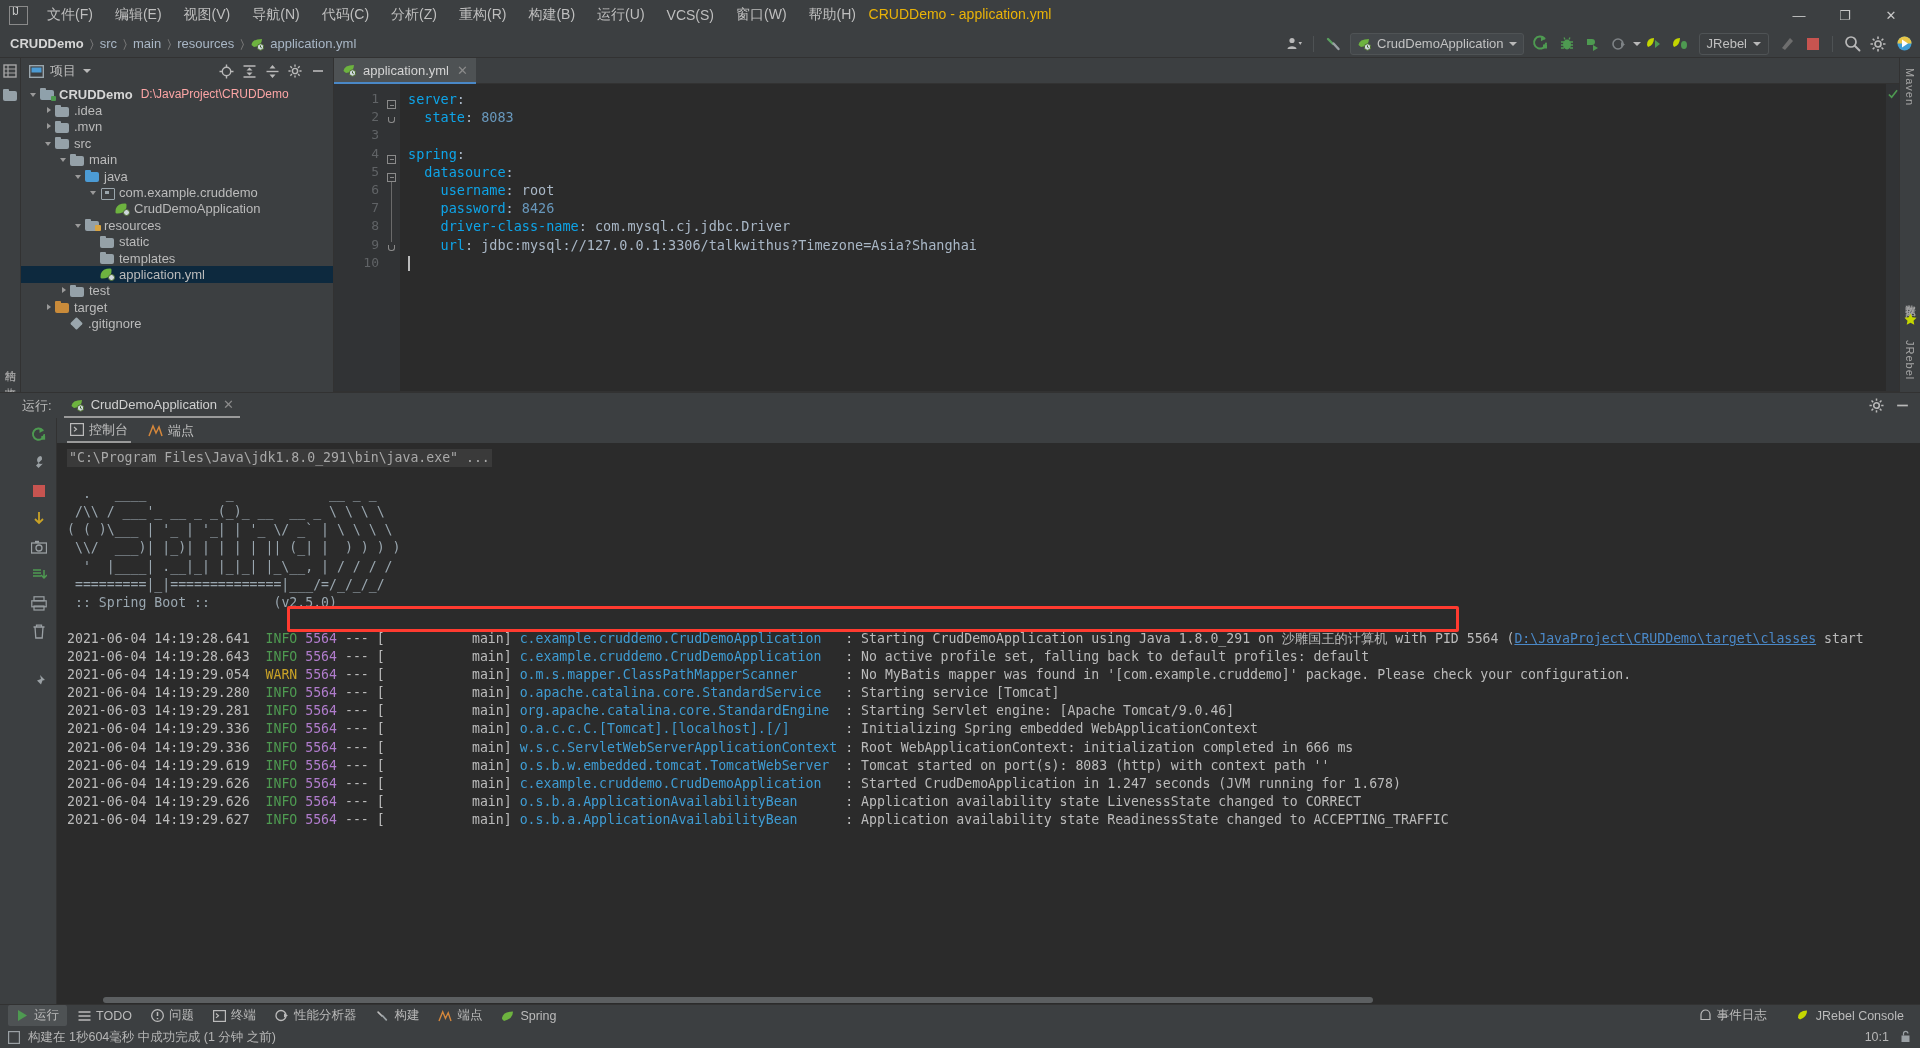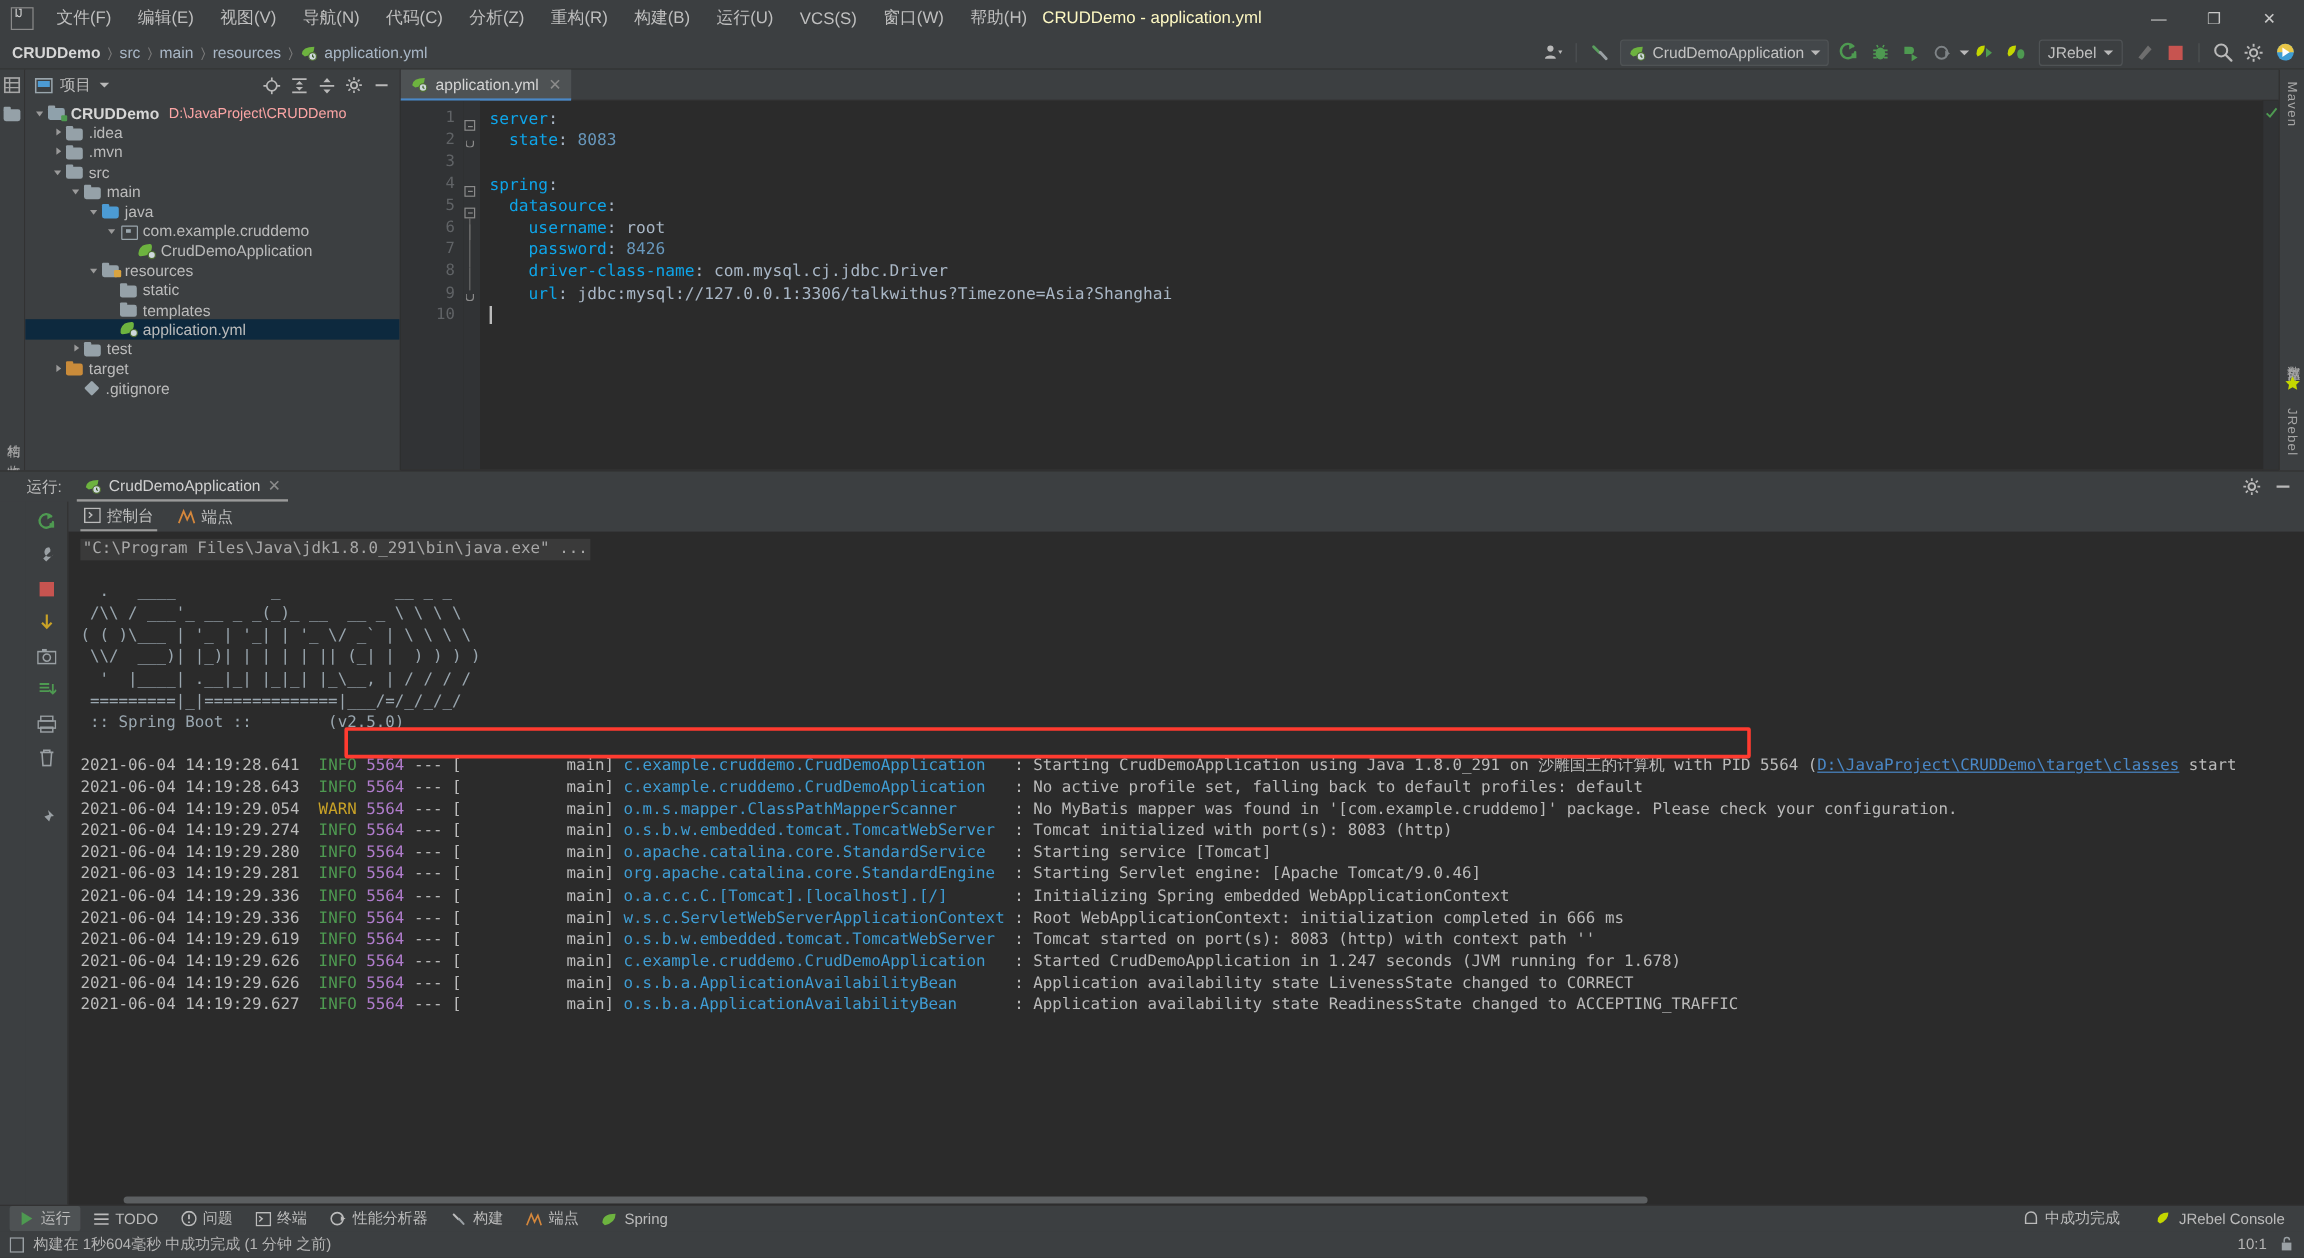--- a/index.html
+++ b/index.html
@@ -17,21 +17,21 @@
   .menubar { height: 30px; background: #3c3f41; display: flex; align-items: center;
              padding: 0 6px; flex: 0 0 30px; }
   .ij-logo { width: 19px; height: 19px; margin: 0 8px 0 3px; position: relative;
              border: 1px solid #8a8a8a; background: #3c3f41; }
   .ij-logo::after { content: "IJ"; position: absolute; left: 2px; top: -1px;
              font-size: 10px; color: #d0d0d0; font-family: "Liberation Sans", sans-serif;
              letter-spacing: -1px; }
   .menu-item { font-size: 14px; color: #bfbfbf; padding: 3px 11px; white-space: nowrap;
                font-family: "Liberation Sans", sans-serif; }
   .win-title { position: absolute; left: 0; right: 0; text-align: center; top: 6px;
-               font-size: 14px; color: #fef9c3; pointer-events: none; }
+               font-size: 14px; color: #eab308; pointer-events: none; }
   .win-ctrl { margin-left: auto; display: flex; align-items: center; z-index: 5; }
   .win-btn { width: 46px; height: 30px; display: flex; align-items: center;
              justify-content: center; font-size: 13px; color: #c8c8c8; }
 
   
   .navbar { height: 28px; background: #3c3f41; display: flex; align-items: center;
             padding: 0 4px 0 10px; flex: 0 0 28px; border-bottom: 1px solid #323232; }
   .crumb { font-size: 13px; color: #a9b7c6; display: flex; align-items: center; }
   .crumb.bold { font-weight: bold; color: #d6d6d6; }
   .crumb-sep { color: #7a7a7a; margin: 0 6px; font-size: 12px; }
@@ -754,21 +754,20 @@
             <div class="cl"><span class="art"> /\\ / ___'_ __ _ _(_)_ __  __ _ \ \ \ \</span></div>
             <div class="cl"><span class="art">( ( )\___ | '_ | '_| | '_ \/ _` | \ \ \ \</span></div>
             <div class="cl"><span class="art"> \\/  ___)| |_)| | | | | || (_| |  ) ) ) )</span></div>
             <div class="cl"><span class="art">  '  |____| .__|_| |_|_| |_\__, | / / / /</span></div>
             <div class="cl"><span class="art"> =========|_|==============|___/=/_/_/_/</span></div>
             <div class="cl"><span class="art"> :: Spring Boot :: </span><span class="art">       (v2.5.0)</span></div>
             <div class="cl"></div>
             <div class="cl"><span class="c-ts">2021-06-04 14:19:28.641</span>  <span class="c-info">INFO</span> <span class="c-pid">5564</span> <span class="c-ts">--- [</span><span class="c-ts">           main] </span><span class="c-logger">c.example.cruddemo.CrudDemoApplication</span><span class="c-ts">   : </span><span class="c-msg">Starting CrudDemoApplication using Java 1.8.0_291 on 沙雕国王的计算机 with PID 5564 (</span><span class="c-link">D:\JavaProject\CRUDDemo\target\classes</span><span class="c-msg"> start</span></div>
             <div class="cl"><span class="c-ts">2021-06-04 14:19:28.643</span>  <span class="c-info">INFO</span> <span class="c-pid">5564</span> <span class="c-ts">--- [</span><span class="c-ts">           main] </span><span class="c-logger">c.example.cruddemo.CrudDemoApplication</span><span class="c-ts">   : </span><span class="c-msg">No active profile set, falling back to default profiles: default</span></div>
             <div class="cl"><span class="c-ts">2021-06-04 14:19:29.054</span>  <span class="c-warn">WARN</span> <span class="c-pid">5564</span> <span class="c-ts">--- [</span><span class="c-ts">           main] </span><span class="c-logger">o.m.s.mapper.ClassPathMapperScanner</span><span class="c-ts">      : </span><span class="c-msg">No MyBatis mapper was found in '[com.example.cruddemo]' package. Please check your configuration.</span></div>
-            <div class="cl"><span class="c-ts">2021-06-04 14:19:29.274</span>  <span class="c-info">INFO</span> <span class="c-pid">5564</span> <span class="c-ts">--- [</span><span class="c-ts">           main] </span><span class="c-logger">o.s.b.w.embedded.tomcat.TomcatWebServer</span><span class="c-ts">  : </span><span class="c-msg">Tomcat initialized with port(s): 8083 (http)</span></div>
             <div class="cl"><span class="c-ts">2021-06-04 14:19:29.280</span>  <span class="c-info">INFO</span> <span class="c-pid">5564</span> <span class="c-ts">--- [</span><span class="c-ts">           main] </span><span class="c-logger">o.apache.catalina.core.StandardService</span><span class="c-ts">   : </span><span class="c-msg">Starting service [Tomcat]</span></div>
             <div class="cl"><span class="c-ts">2021-06-03 14:19:29.281</span>  <span class="c-info">INFO</span> <span class="c-pid">5564</span> <span class="c-ts">--- [</span><span class="c-ts">           main] </span><span class="c-logger">org.apache.catalina.core.StandardEngine</span><span class="c-ts">  : </span><span class="c-msg">Starting Servlet engine: [Apache Tomcat/9.0.46]</span></div>
             <div class="cl"><span class="c-ts">2021-06-04 14:19:29.336</span>  <span class="c-info">INFO</span> <span class="c-pid">5564</span> <span class="c-ts">--- [</span><span class="c-ts">           main] </span><span class="c-logger">o.a.c.c.C.[Tomcat].[localhost].[/]</span><span class="c-ts">       : </span><span class="c-msg">Initializing Spring embedded WebApplicationContext</span></div>
             <div class="cl"><span class="c-ts">2021-06-04 14:19:29.336</span>  <span class="c-info">INFO</span> <span class="c-pid">5564</span> <span class="c-ts">--- [</span><span class="c-ts">           main] </span><span class="c-logger">w.s.c.ServletWebServerApplicationContext</span><span class="c-ts"> : </span><span class="c-msg">Root WebApplicationContext: initialization completed in 666 ms</span></div>
             <div class="cl"><span class="c-ts">2021-06-04 14:19:29.619</span>  <span class="c-info">INFO</span> <span class="c-pid">5564</span> <span class="c-ts">--- [</span><span class="c-ts">           main] </span><span class="c-logger">o.s.b.w.embedded.tomcat.TomcatWebServer</span><span class="c-ts">  : </span><span class="c-msg">Tomcat started on port(s): 8083 (http) with context path ''</span></div>
             <div class="cl"><span class="c-ts">2021-06-04 14:19:29.626</span>  <span class="c-info">INFO</span> <span class="c-pid">5564</span> <span class="c-ts">--- [</span><span class="c-ts">           main] </span><span class="c-logger">c.example.cruddemo.CrudDemoApplication</span><span class="c-ts">   : </span><span class="c-msg">Started CrudDemoApplication in 1.247 seconds (JVM running for 1.678)</span></div>
             <div class="cl"><span class="c-ts">2021-06-04 14:19:29.626</span>  <span class="c-info">INFO</span> <span class="c-pid">5564</span> <span class="c-ts">--- [</span><span class="c-ts">           main] </span><span class="c-logger">o.s.b.a.ApplicationAvailabilityBean</span><span class="c-ts">      : </span><span class="c-msg">Application availability state LivenessState changed to CORRECT</span></div>
             <div class="cl"><span class="c-ts">2021-06-04 14:19:29.627</span>  <span class="c-info">INFO</span> <span class="c-pid">5564</span> <span class="c-ts">--- [</span><span class="c-ts">           main] </span><span class="c-logger">o.s.b.a.ApplicationAvailabilityBean</span><span class="c-ts">      : </span><span class="c-msg">Application availability state ReadinessState changed to ACCEPTING_TRAFFIC</span></div>
           <div class="warn-hl"></div>
           <div class="hscroll">
@@ -850,21 +849,21 @@
           <span>Spring</span>
         </div>
       </div>
     <div class="sb-right" id="twbar-right" style="display:flex;align-items:center;gap:14px;">
         <div class="tb-item">
           <span>
             <svg width="13" height="13" viewBox="0 0 13 13">
               <path d="M6.5 1 a4.5 4.5 0 0 1 4.5 4.5 v5 h-9 v-5 A4.5 4.5 0 0 1 6.5 1 Z" stroke="#bbbbbb" stroke-width="1.2" fill="none"></path>
             </svg>
           </span>
-          <span>中成功完成</span>
+          <span>事件日志</span>
         </div>
         <div class="tb-item">
           <span>
             <svg width="14" height="13" viewBox="0 0 14 13">
               <path d="M1 9 Q1 1.5 10 1.5 Q10 8 3 10.5 Z" fill="#c4d600"></path>
             </svg>
           </span>
           <span>JRebel Console</span>
         </div>
       </div>

